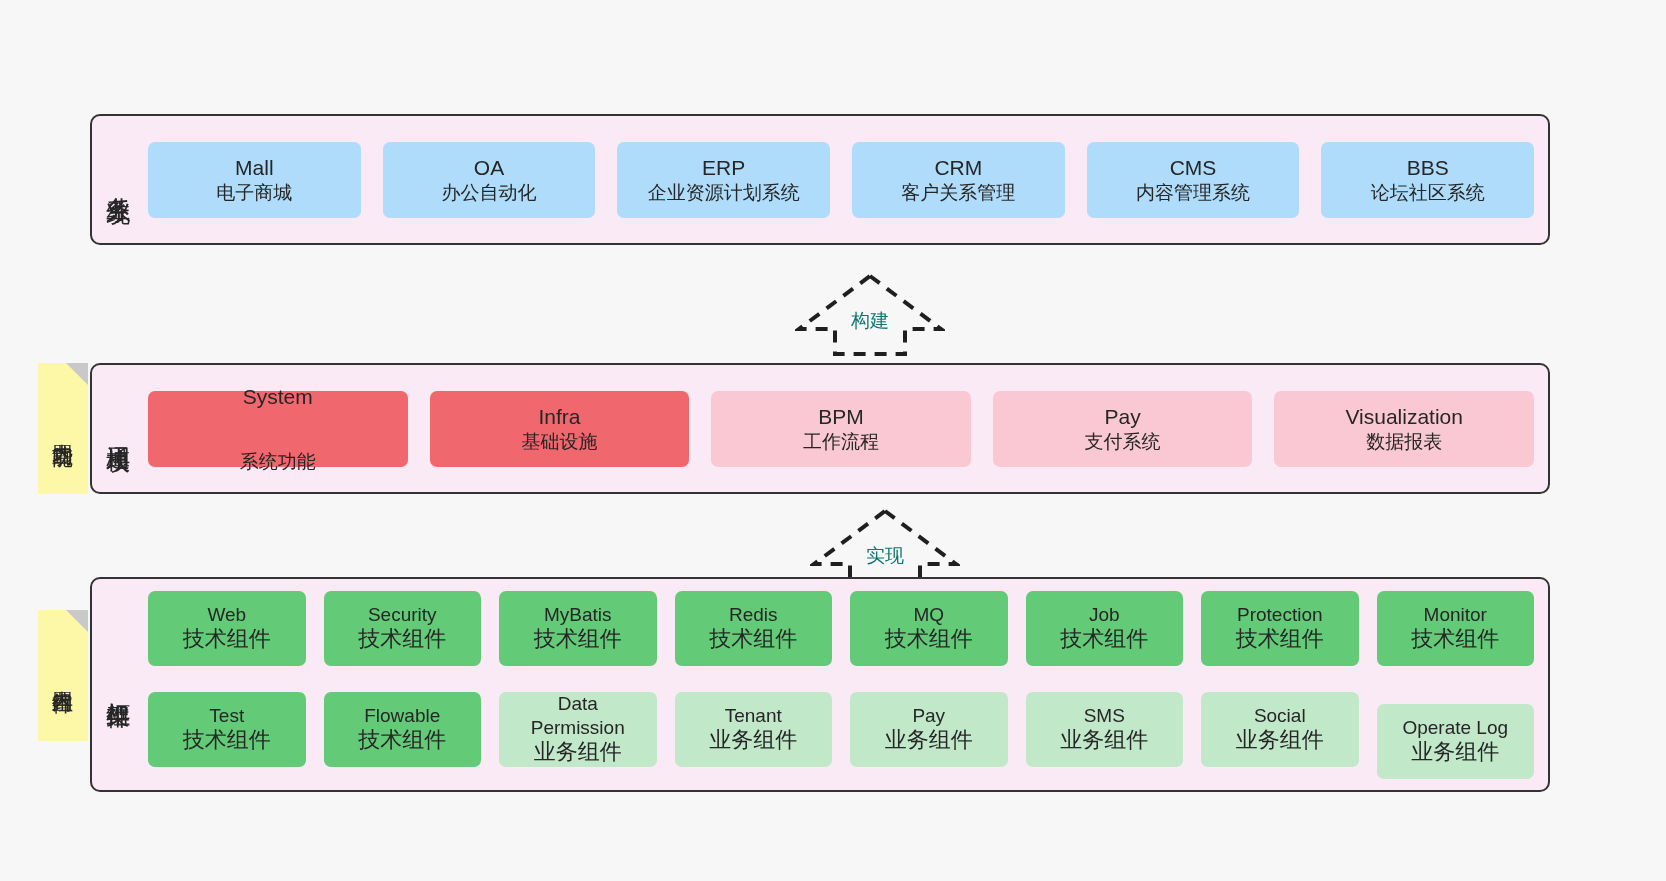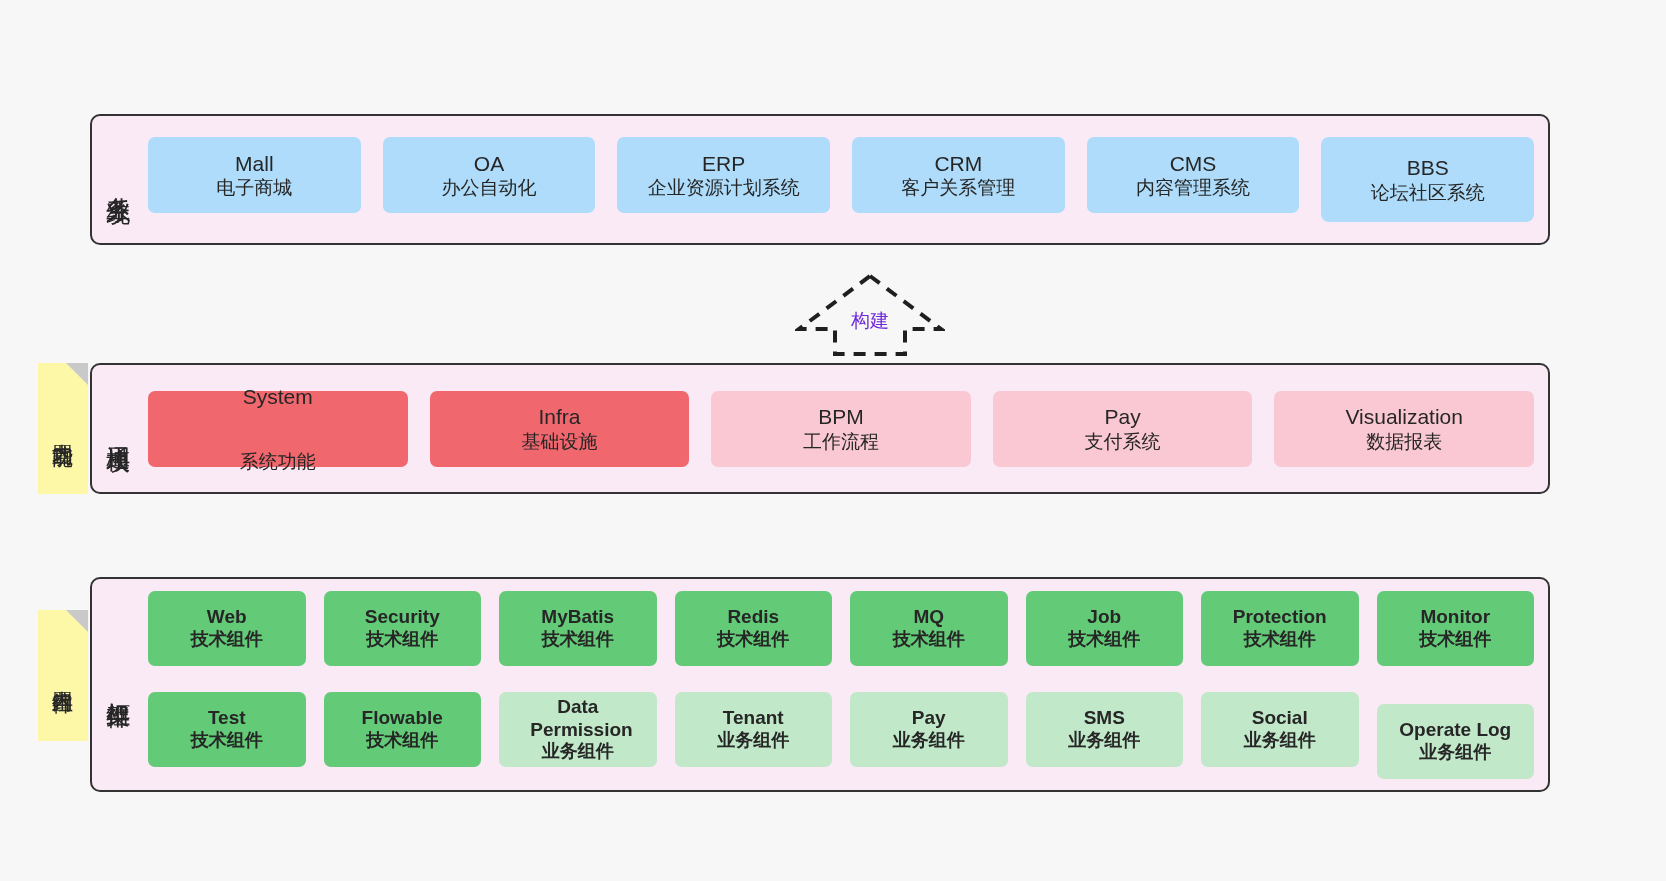--- a/index.html
+++ b/index.html
@@ -66,21 +66,21 @@
     justify-content: center;
     text-align: center;
     color: #262626;
     line-height: 1.22;
     padding: 20px 6px;
     user-select: none;
   }
   .card .t1 { font-size: 21px; }
   .card .t2 { font-size: 19px; }
   .card.compact .t1 { font-size: 19px; }
-  .card.compact .t2 { font-size: 18px; text-align: center; }
+  .card.compact .t2 { font-size: 22px; text-align: center; }
 
   .c-blue       { background: #aedcfa; }
   .c-red        { background: #f1676e; }
   .c-pink       { background: #fac8d2; }
   .c-green      { background: #63ca78; }
   .c-lightgreen { background: #c1e8c9; }
 
   
   .tag {
     position: absolute;
@@ -111,21 +111,21 @@
   .arrow-wrap {
     position: absolute;
   }
   .arrow-wrap svg { display: block; }
   .arrow-label {
     position: absolute;
     left: 0;
     right: 0;
     text-align: center;
     font-size: 19px;
-    color: #6d28d9;
+    color: #0f766e;
     user-select: none;
   }
 </style>
 </head>
 <body>
 
 <div id="canvas">
 
   <div class="layer" id="layer-0" style="left:90px; top:114px; width:1460px; height:131px;">
     <div class="layer-title">业务系统</div>
@@ -150,21 +150,21 @@
         <div class="card c-blue" style="height:76px;">
           <div class="t1">CRM</div>
           <div class="t2">客户关系管理</div>
         </div>
 
         <div class="card c-blue" style="height:76px;">
           <div class="t1">CMS</div>
           <div class="t2">内容管理系统</div>
         </div>
 
-        <div class="card c-blue" style="height:85px;border-radius:8px;">
+        <div class="card c-blue" style="height:76px;">
           <div class="t1">BBS</div>
           <div class="t2">论坛社区系统</div>
         </div>
 
       </div>
     </div>
   </div>
 
   <div class="arrow-wrap" style="left:795px; top:272px; width:150px; height:85px;">
     <svg width="150" height="85" viewBox="0 0 150 85" aria-hidden="true">
@@ -206,24 +206,30 @@
 
       </div>
     </div>
   </div>
 
   <div class="tag" style="left:38px; top:363px; width:50px; height:131px;">
     <span class="fold"></span>
     <span>内置功能</span>
   </div>
 
+  <div class="arrow-wrap" style="left:810px; top:507px; width:150px; height:85px;">
+    <svg width="150" height="85" viewBox="0 0 150 85" aria-hidden="true">
+      <path d="M75 4 L146 57 L110 57 L110 82 L40 82 L40 57 L4 57 Z" fill="none" stroke="#1f1f1f" stroke-width="4" stroke-dasharray="12 9" stroke-linejoin="miter"></path>
+    </svg>
+    <div class="arrow-label" style="top:36px;">实现</div>
+  </div>
 
   <div class="layer" id="layer-2" style="left:90px; top:577px; width:1460px; height:215px;">
     <div class="layer-title">框架组件</div>
-    <div class="layer-body" style="gap:26px;font-weight:bold;">
+    <div class="layer-body" style="gap:26px;">
 
       <div class="row" style="gap:18px;">
 
         <div class="card c-green compact" style="height:75px;">
           <div class="t1">Web</div>
           <div class="t2">技术组件</div>
         </div>
 
         <div class="card c-green compact" style="height:75px;">
           <div class="t1">Security</div>

